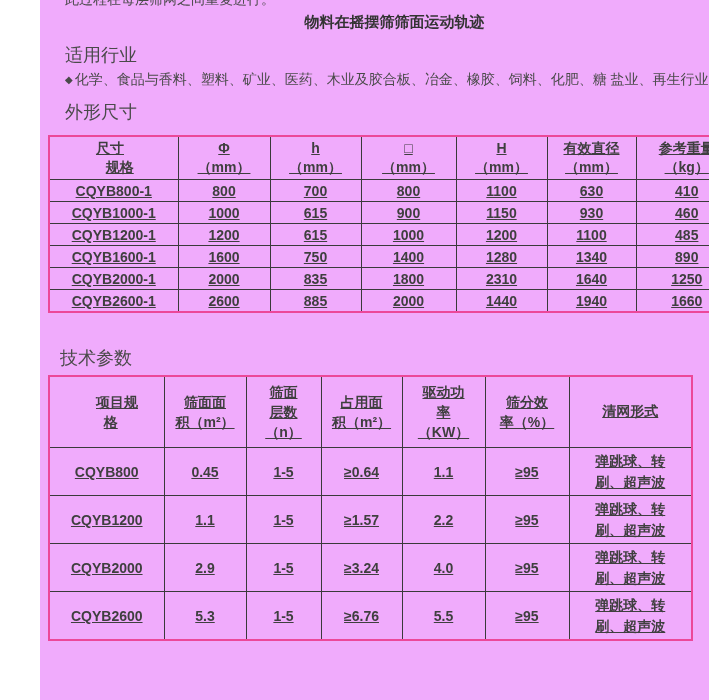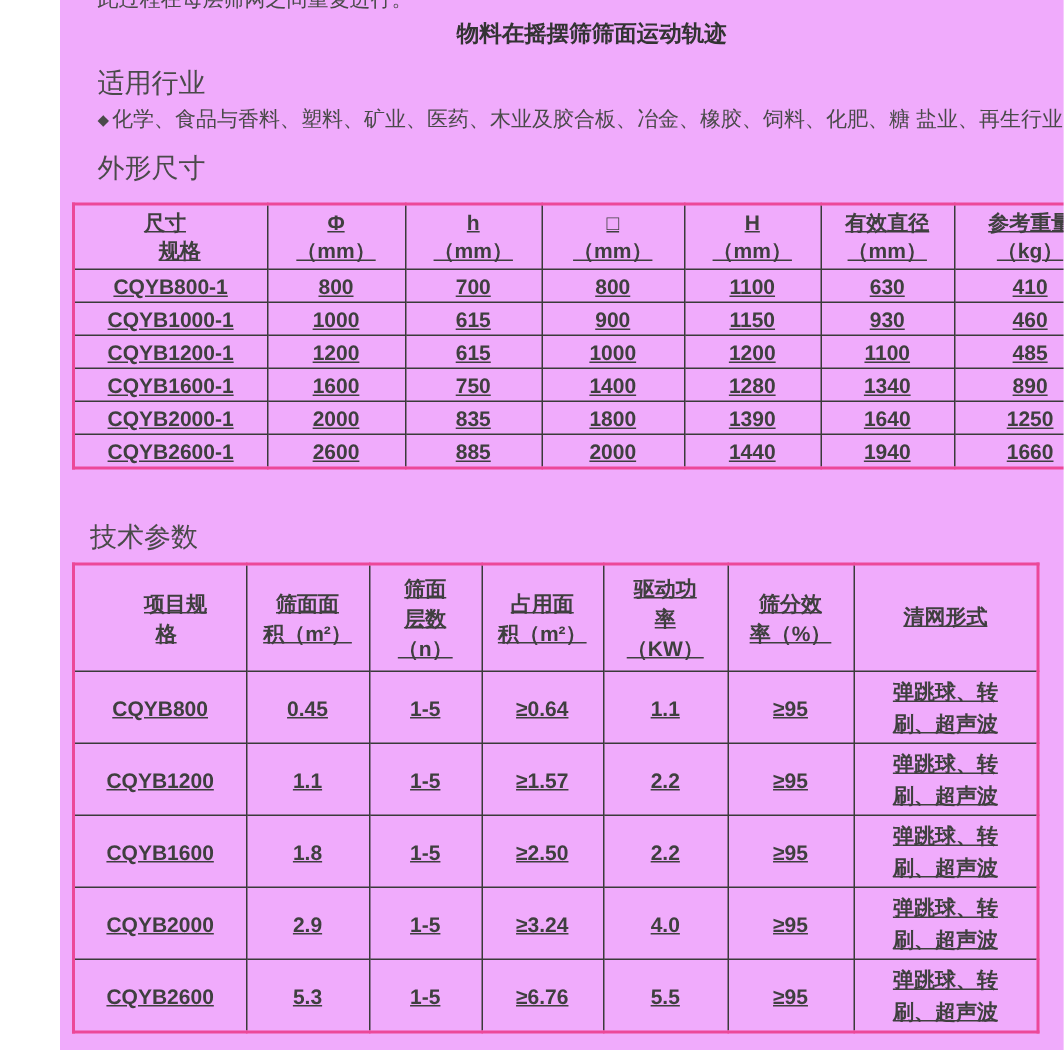--- a/index.html
+++ b/index.html
@@ -122,21 +122,21 @@
       <td>1400</td>
       <td>1280</td>
       <td>1340</td>
       <td>890</td>
     </tr>
     <tr>
       <td>CQYB2000-1</td>
       <td>2000</td>
       <td>835</td>
       <td>1800</td>
-      <td>1390</td>
+      <td>2310</td>
       <td>1640</td>
       <td>1250</td>
     </tr>
     <tr>
       <td>CQYB2600-1</td>
       <td>2600</td>
       <td>885</td>
       <td>2000</td>
       <td>1440</td>
       <td>1940</td>
@@ -203,31 +203,20 @@
       <td>1.1</td>
       <td>1-5</td>
       <td>≥1.57</td>
       <td>2.2</td>
       <td>≥95</td>
       <td>
             <div class="clean">弹跳球、转刷、超声波</div>
           </td>
     </tr>
     <tr>
-      <td>CQYB1600</td>
-      <td>1.8</td>
-      <td>1-5</td>
-      <td>≥2.50</td>
-      <td>2.2</td>
-      <td>≥95</td>
-      <td>
-            <div class="clean">弹跳球、转刷、超声波</div>
-          </td>
-    </tr>
-    <tr>
       <td>CQYB2000</td>
       <td>2.9</td>
       <td>1-5</td>
       <td>≥3.24</td>
       <td>4.0</td>
       <td>≥95</td>
       <td>
             <div class="clean">弹跳球、转刷、超声波</div>
           </td>
     </tr>

